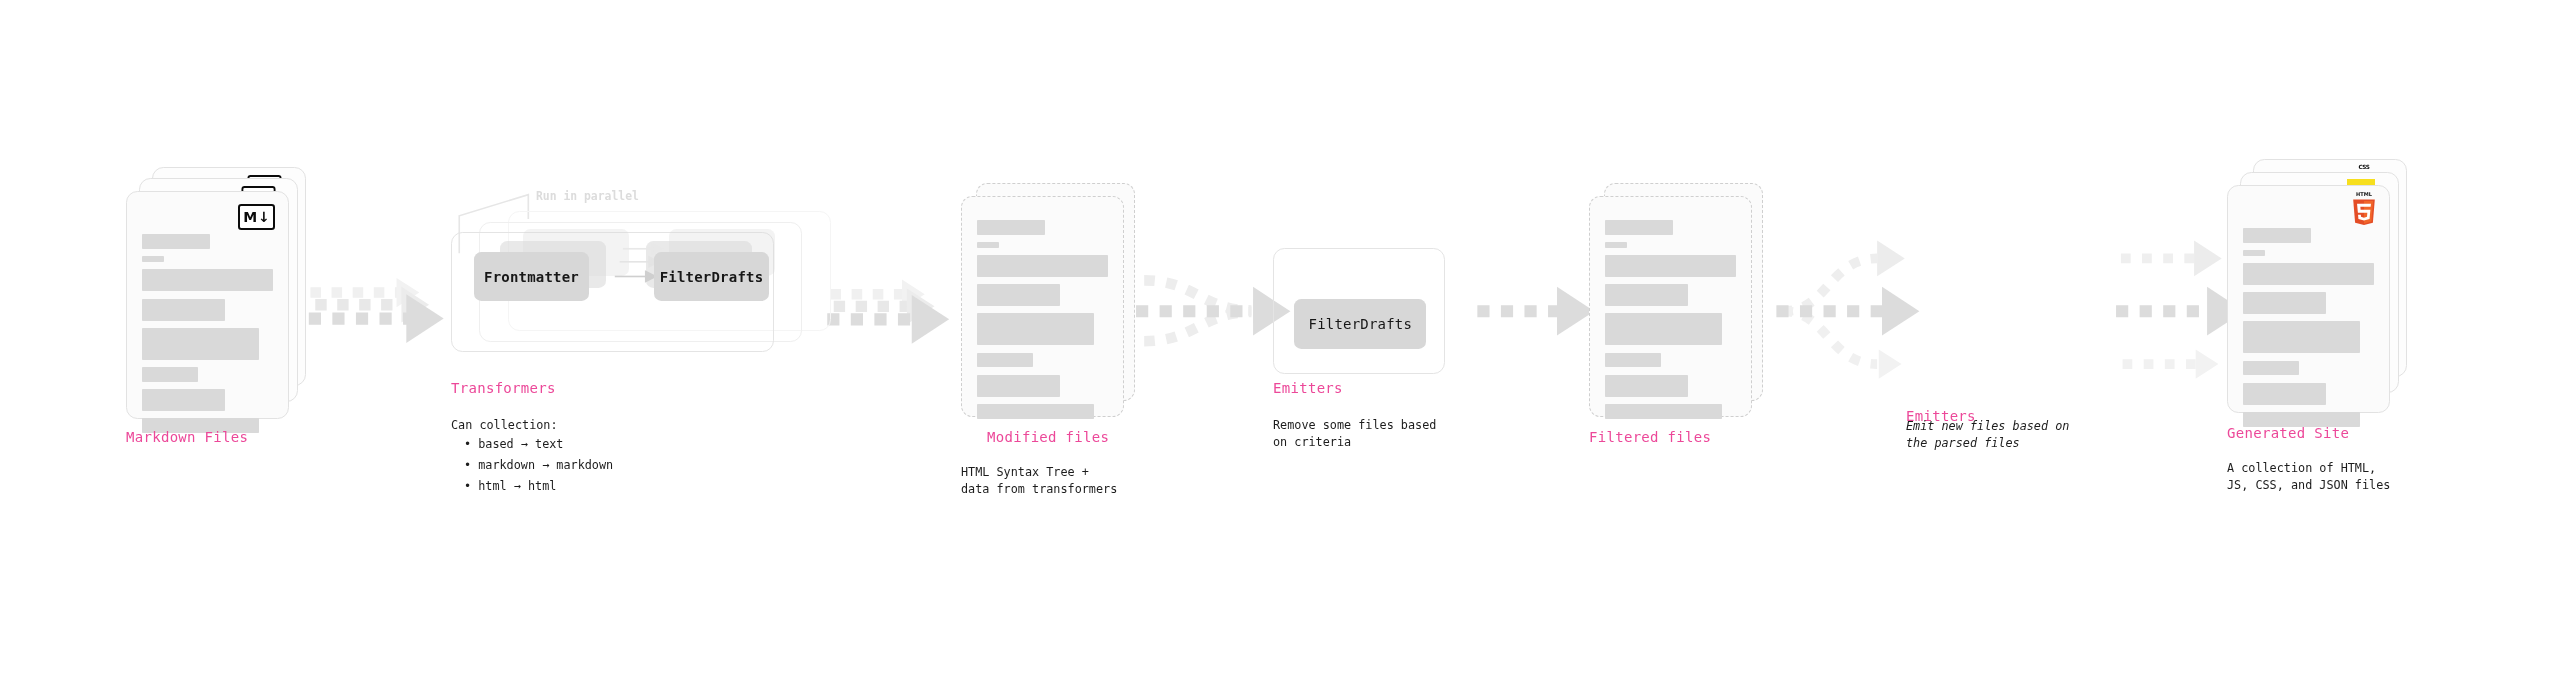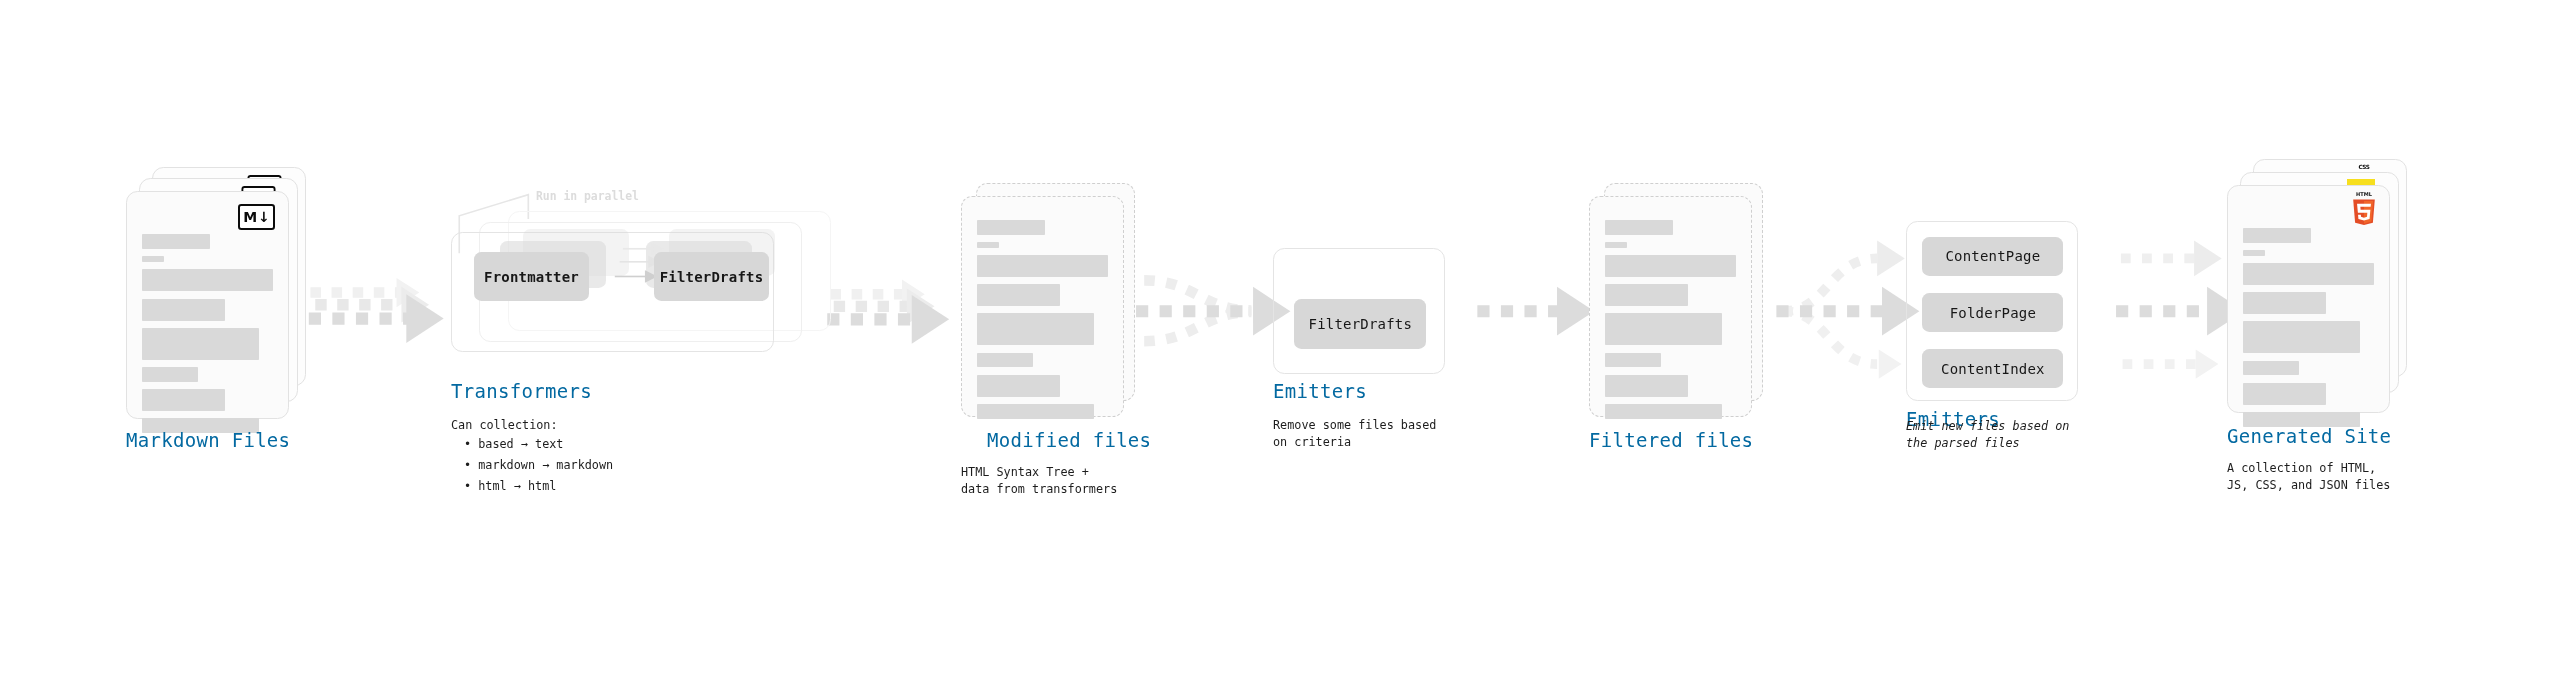--- a/index.html
+++ b/index.html
@@ -129,23 +129,23 @@
     letter-spacing: 0.2px;
     color: #171717;
     white-space: nowrap;
   }
   .chip.g1 { background: rgba(215,215,215,0.55); }
   .chip.g2 { background: rgba(215,215,215,0.30); }
 
   
   .title {
     position: absolute;
-    font-size: 19px;
+    font-size: 14px;
     letter-spacing: 0.3px;
-    color: #0369a1;
+    color: #ec4899;
     white-space: nowrap;
   }
   .caption {
     position: absolute;
     font-size: 11.8px;
     line-height: 1.48;
     color: #1d1d1d;
     white-space: pre;
   }
   .bullets {
@@ -349,31 +349,20 @@
         <div class="bar" style="width:63%; height:22px;"></div>
         <div class="bar" style="width:89%; height:32px;"></div>
         <div class="bar" style="width:43%; height:14.6px;"></div>
         <div class="bar" style="width:63%; height:22px;"></div>
         <div class="bar" style="width:89%; height:14.6px;"></div>
       </div>
     </div>
   </div>
   <div class="title" style="left:1589px; top:429px;">Filtered files</div>
 
-  <div class="pbox" style="left:1906px; top:221px; width:172px; height:180px;">
-    <div class="chip" style="left:15.4px; top:14.6px; width:141px; height:39px;">
-      <span>ContentPage</span>
-    </div>
-    <div class="chip" style="left:15.4px; top:71px; width:141px; height:39px;">
-      <span>FolderPage</span>
-    </div>
-    <div class="chip" style="left:15.4px; top:127px; width:141px; height:39px;">
-      <span>ContentIndex</span>
-    </div>
-  </div>
   <div class="title" style="left:1906px; top:408px;">Emitters</div>
   <div class="caption" style="left:1906px; top:418px;font-style:italic;">Emit new files based on
 the parsed files</div>
 
   <div class="doc-stack" style="left:2227px; top:159px; width:187px; height:260px;">
 
     <div class="doc solid ghost" style="left:26px; top:0px; width:154px; height:218px;"></div>
     <div class="css-badge" style="left:124px; top:4.9px;">
       <span class="css-text">CSS</span>
       <span class="css-rule"></span>

